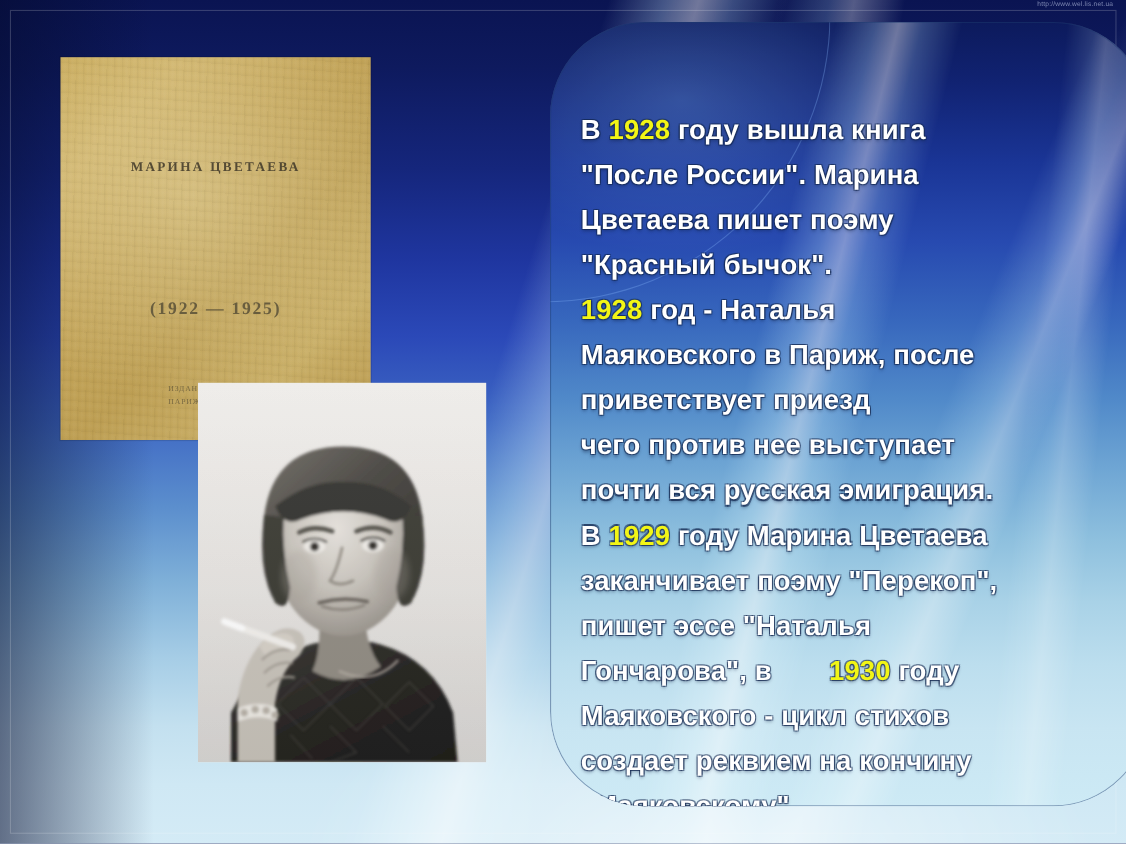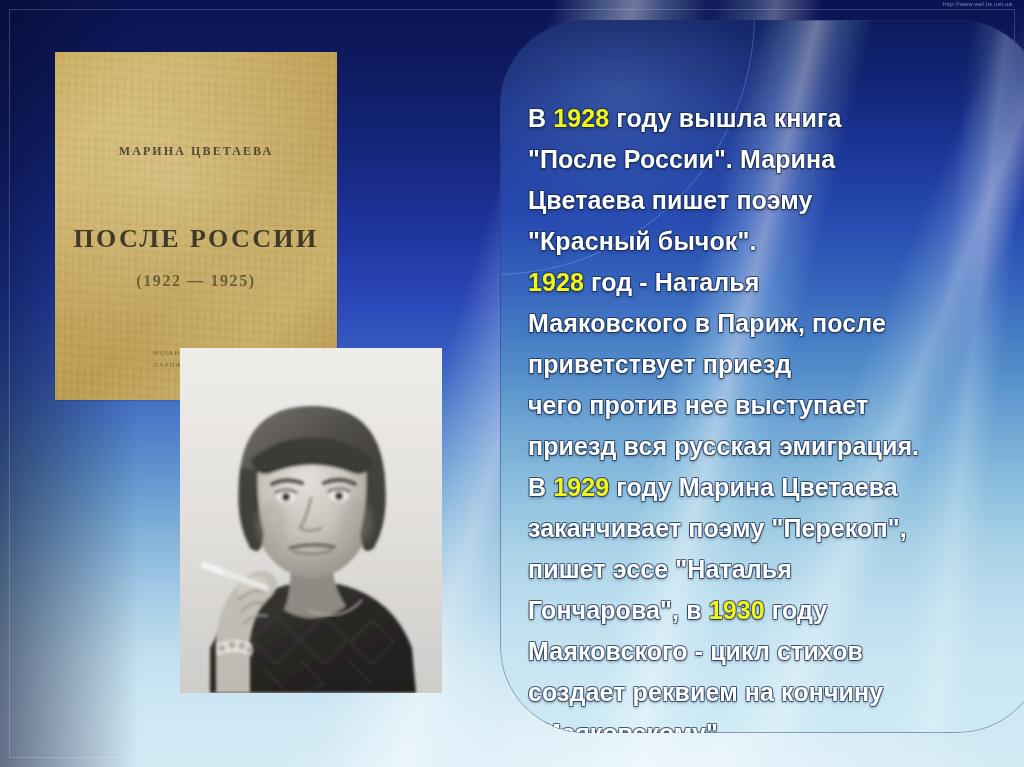--- a/index.html
+++ b/index.html
@@ -259,21 +259,20 @@
   <div class="bg-base"></div>
   <div class="bg-rays"></div>
   <div class="bg-vignette-left"></div>
   <div class="slide-frame"></div>
 
   <div class="watermark">http://www.wel.lis.net.ua</div>
 
   <div class="book-cover">
     <div class="book-grain"></div>
     <div class="book-author">МАРИНА ЦВЕТАЕВА</div>
-    <div class="book-title">ПОСЛЕ РОССИИ</div>
     <div class="book-dates">(1922 — 1925)</div>
     <div class="book-imprint">
         <div>ИЗДАНИЕ</div>
         <div>ПАРИЖ</div>
       </div>
   </div>
 
   <div class="portrait">
     <svg viewBox="0 0 262 345" preserveAspectRatio="xMidYMid slice">
       <defs>
@@ -394,24 +393,24 @@
     <div class="panel-outline"></div>
     <div class="panel-text" id="panel-text">
         <p><span>В </span><span class="yr" style="color: rgb(242, 245, 22);">1928</span><span> году вышла книга</span></p>
         <p><span>"После России". Марина</span></p>
         <p><span>Цветаева пишет поэму</span></p>
         <p><span>"Красный бычок".</span></p>
         <p><span class="yr" style="color: rgb(242, 245, 22);">1928</span><span> год - Наталья</span></p>
         <p><span>Маяковского в Париж, после</span></p>
         <p><span>приветствует приезд</span></p>
         <p><span>чего против нее выступает</span></p>
-        <p><span>приезд вся русская эмиграция.</span></p>
+        <p><span>почти вся русская эмиграция.</span></p>
         <p><span>В </span><span class="yr" style="color: rgb(242, 245, 22);">1929</span><span> году Марина Цветаева</span></p>
         <p><span>заканчивает поэму "Перекоп",</span></p>
         <p><span>пишет эссе "Наталья</span></p>
-        <p><span>Гончарова", в </span><span class="yr" style="color: rgb(242, 245, 22);">1930</span><span> году</span></p>
+        <p><span>Гончарова", в </span><span class="yr" style="color: rgb(242, 245, 22); margin-left: 45px;">1930</span><span> году</span></p>
         <p><span>Маяковского - цикл стихов</span></p>
         <p><span>создает реквием на кончину</span></p>
         <p><span>"Маяковскому".</span></p>
       </div>
   </div>
 
 </div>
 
 </body></html>

